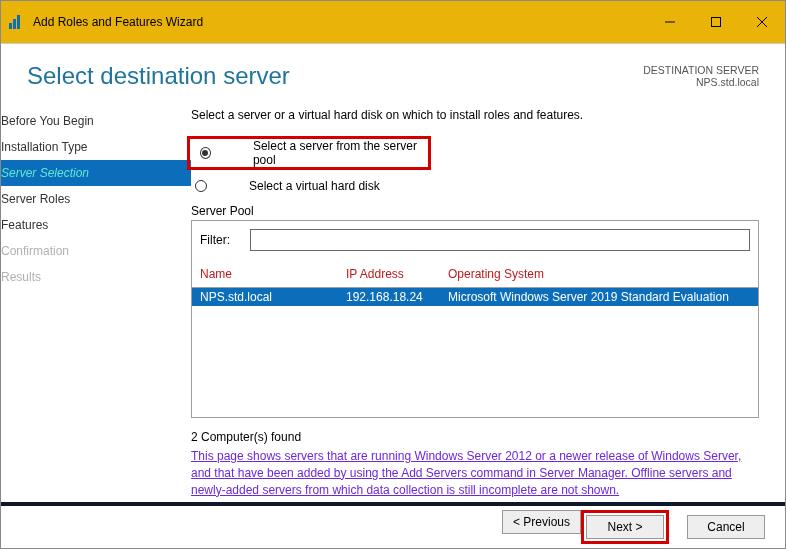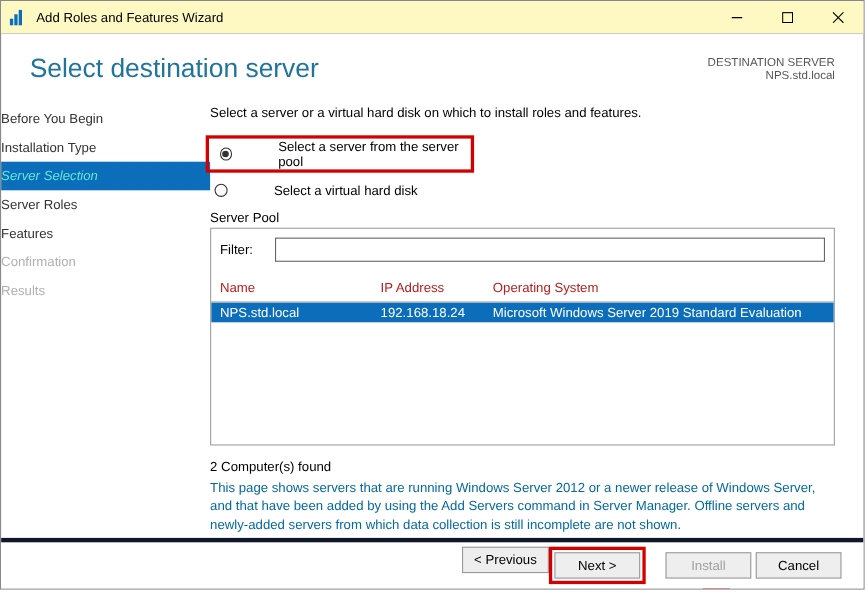--- a/index.html
+++ b/index.html
@@ -8,24 +8,24 @@
       font-size: 12px;
       color: #000;
       background: #fff;
       width: 786px;
       border: 1px solid #888;
       display: flex;
       flex-direction: column;
     }
     
     .titlebar {
-      height: 30px;
-      display: flex;
-      align-items: center;
-      background: #fef9c3;
+      height: 43px;
+      display: flex;
+      align-items: center;
+      background: #eab308;
       border-bottom: 1px solid #ccc;
       padding-left: 8px;
     }
     .titlebar .app-icon {
       width: 16px;
       height: 14px;
       margin-right: 8px;
       display: flex;
       align-items: flex-end;
       gap: 1px;
@@ -167,22 +167,23 @@
       background: #0c6dbb;
       color: #fff;
     }
     .found {
       font-size: 12px;
       margin: 12px 0 4px 0;
     }
     .help {
       font-size: 12px;
       line-height: 1.4;
-      color: #0369a1;
+      color: #6d28d9;
       padding-right: 4px;
+      text-decoration: underline;
     }
     
     .footer {
       border-top: 4px solid #0f172a;
       height: 46px;
       display: flex;
       align-items: center;
       justify-content: flex-end;
       padding-right: 20px;
       gap: 4px;
@@ -311,15 +312,14 @@
 </div>
 
 <div class="footer">
   <div class="btn-group">
     <div class="btn">&lt; Previous</div>
     <div class="next-highlight">
       <div class="btn">Next &gt;</div>
     </div>
   </div>
   <div style="width:10px;"></div>
-  <div class="btn disabled">Install</div>
   <div class="btn">Cancel</div>
 </div>
 
 </body></html>

